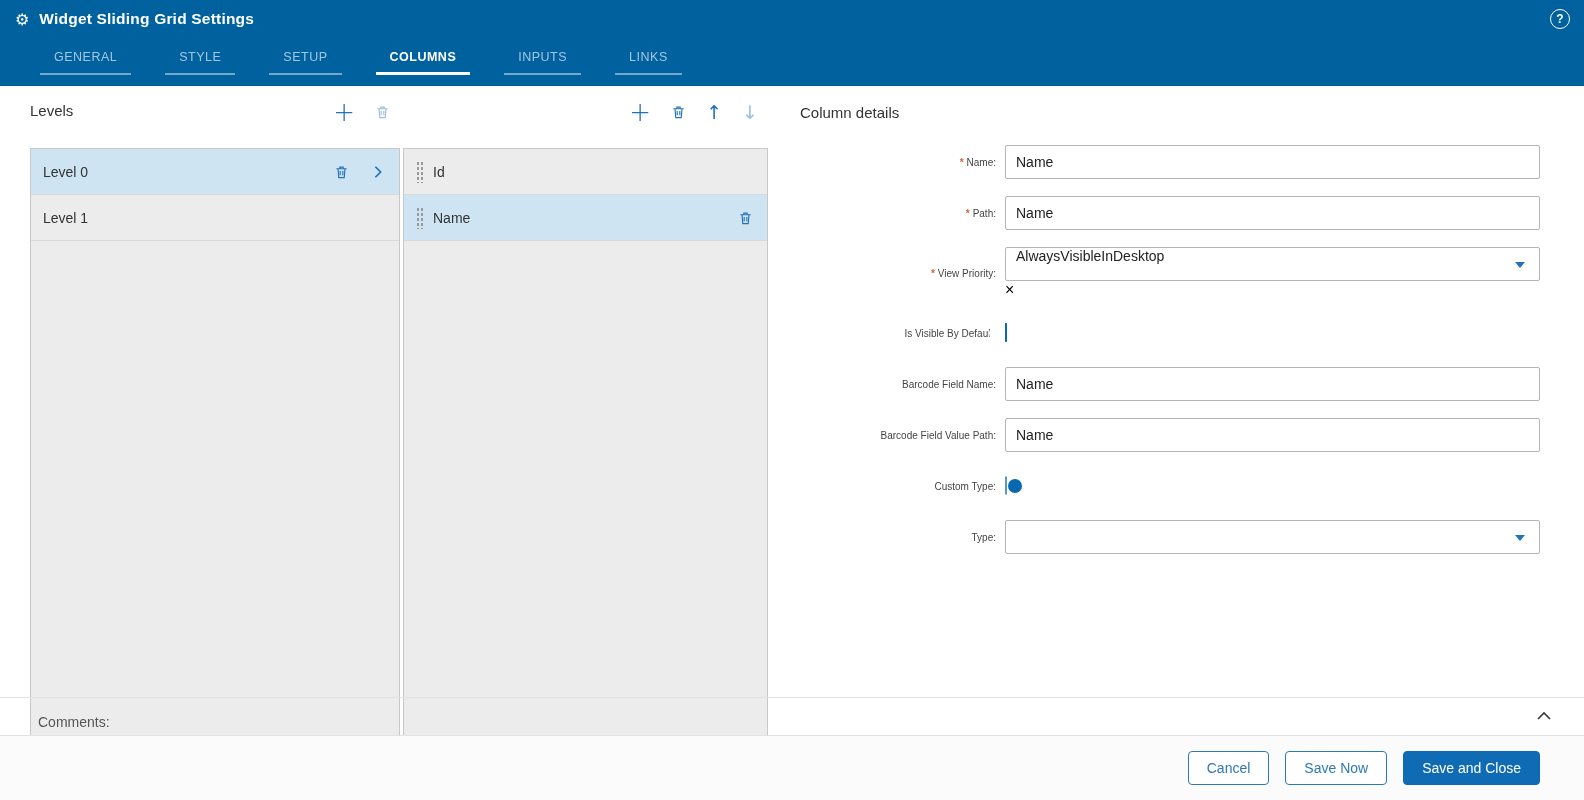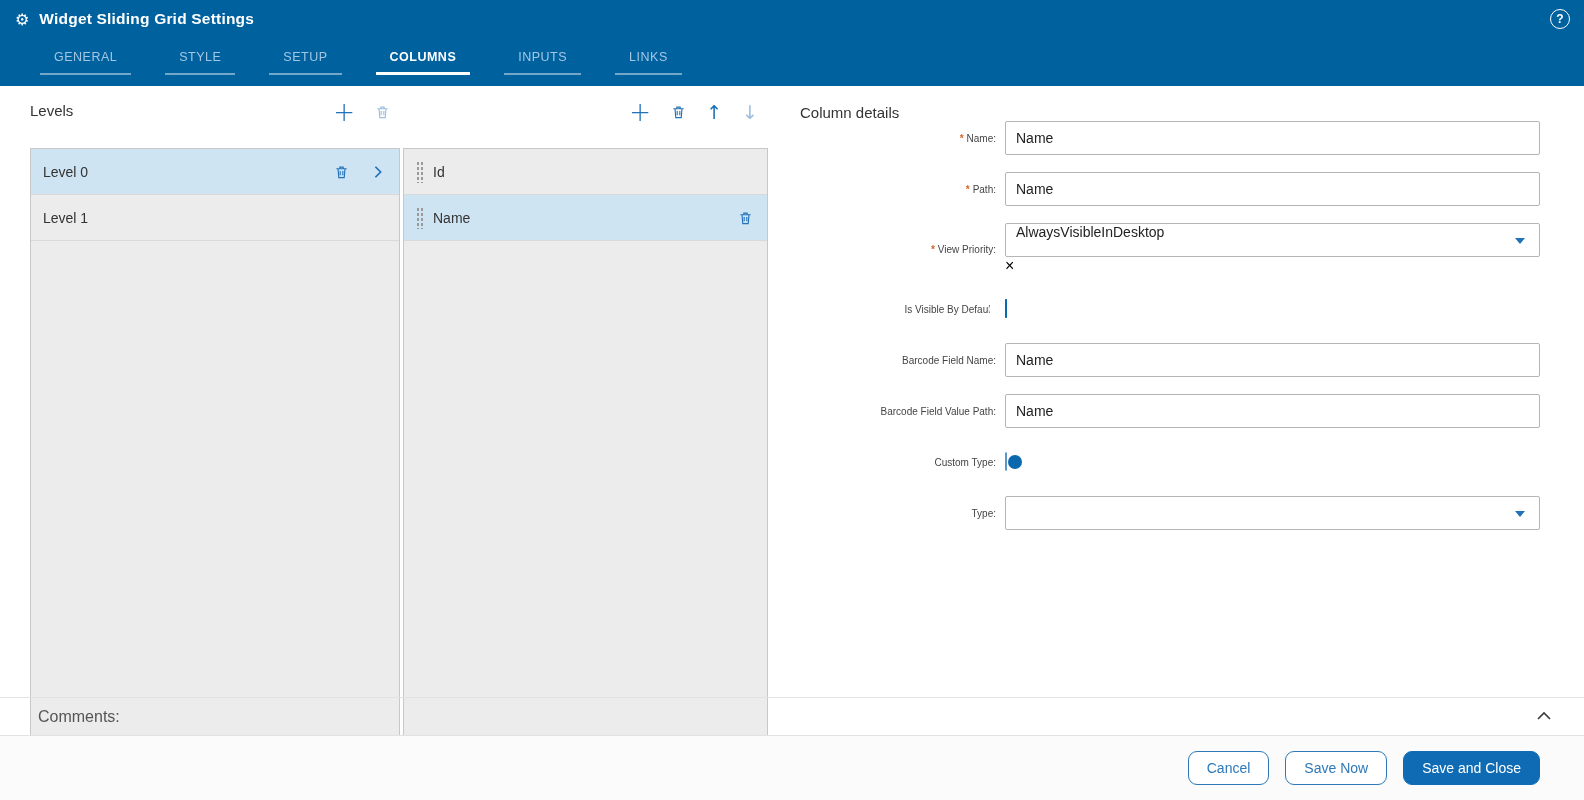--- a/index.html
+++ b/index.html
@@ -42,46 +42,46 @@
   .row .label { flex:1; }
   .row-icons { display:flex; align-items:center; gap:22px; }
   .drag { width:8px; height:22px; margin-right:9px; flex:none;
           background-image:radial-gradient(#9a9a9a 1px, transparent 1.2px); background-size:4px 5px; }
 
   .tr-icon { width:15px; height:16px; display:inline-block; }
   .chev { width:14px; height:14px; display:inline-block; }
 
   
   .details { position:absolute; left:800px; top:104px; width:740px; }
-  .details-title { font-size:15px; color:#333; }
+  .details-title { font-size:15px; color:#333; margin-bottom:24px; }
   .frow { display:flex; align-items:center; margin-bottom:17px; min-height:34px; }
   .flabel { width:205px; text-align:right; padding-right:9px; font-size:10px; color:#444; flex:none; }
   .req { color:#d9622b; margin-right:3px; font-weight:700; }
   .fctrl { flex:1; position:relative; }
   .tbox { width:100%; height:34px; border:1px solid #b5b5b5; border-radius:2px; background:#fff;
           padding:0 10px; font-size:14px; color:#222; font-family:"Liberation Sans", sans-serif; }
   .combo { width:100%; height:34px; border:1px solid #b5b5b5; border-radius:2px; background:#fff;
            display:flex; align-items:center; padding:0 64px 16px 10px; font-size:14px; color:#222; cursor:pointer; }
   .caret { position:absolute; right:15px; top:15px; width:0; height:0;
            border-left:5px solid transparent; border-right:5px solid transparent; border-top:6px solid #2272b9; }
 
   .switch { width:40px; height:20px; border-radius:10px; position:relative; cursor:pointer;
             background:#fff; border:1px solid #5b97c6; }
   .switch .knob { position:absolute; top:2px; left:2px; width:14px; height:14px; border-radius:50%; background:#0a69ae; }
   .switch.on { background:#0a69ae; border-color:#0a69ae; }
   .switch.on .knob { left:auto; right:2px; background:#fff; width:15px; height:15px; top:1.5px; }
 
   
   .comments { position:absolute; left:0; right:0; top:697px; height:38px; border-top:1px solid #e2e2e2;
-              display:flex; align-items:center; padding:16px 38px; font-size:16px; color:#555; }
+              display:flex; align-items:flex-start; padding:16px 38px; font-size:14px; color:#555; }
   .collapse { position:absolute; right:32px; top:11px; cursor:pointer; }
   .footer { position:absolute; left:0; right:0; top:735px; bottom:0; background:#fbfbfb;
             border-top:1px solid #e2e2e2; display:flex; align-items:center; justify-content:flex-end;
             gap:16px; padding-right:44px; }
-  .btn { height:34px; padding:0 18px; font-size:14px; border-radius:9px; cursor:pointer;
+  .btn { height:34px; padding:0 18px; font-size:14px; border-radius:4px; cursor:pointer;
          font-family:"Liberation Sans", sans-serif; }
   .btn.outline { background:#fff; border:1px solid #2e78b8; color:#2e78b8; }
   .btn.primary { background:#0f6cb4; border:1px solid #0f6cb4; color:#fff; }
 </style>
 </head>
 <body>
 
 <div class="screen">
 
   <div class="header">

